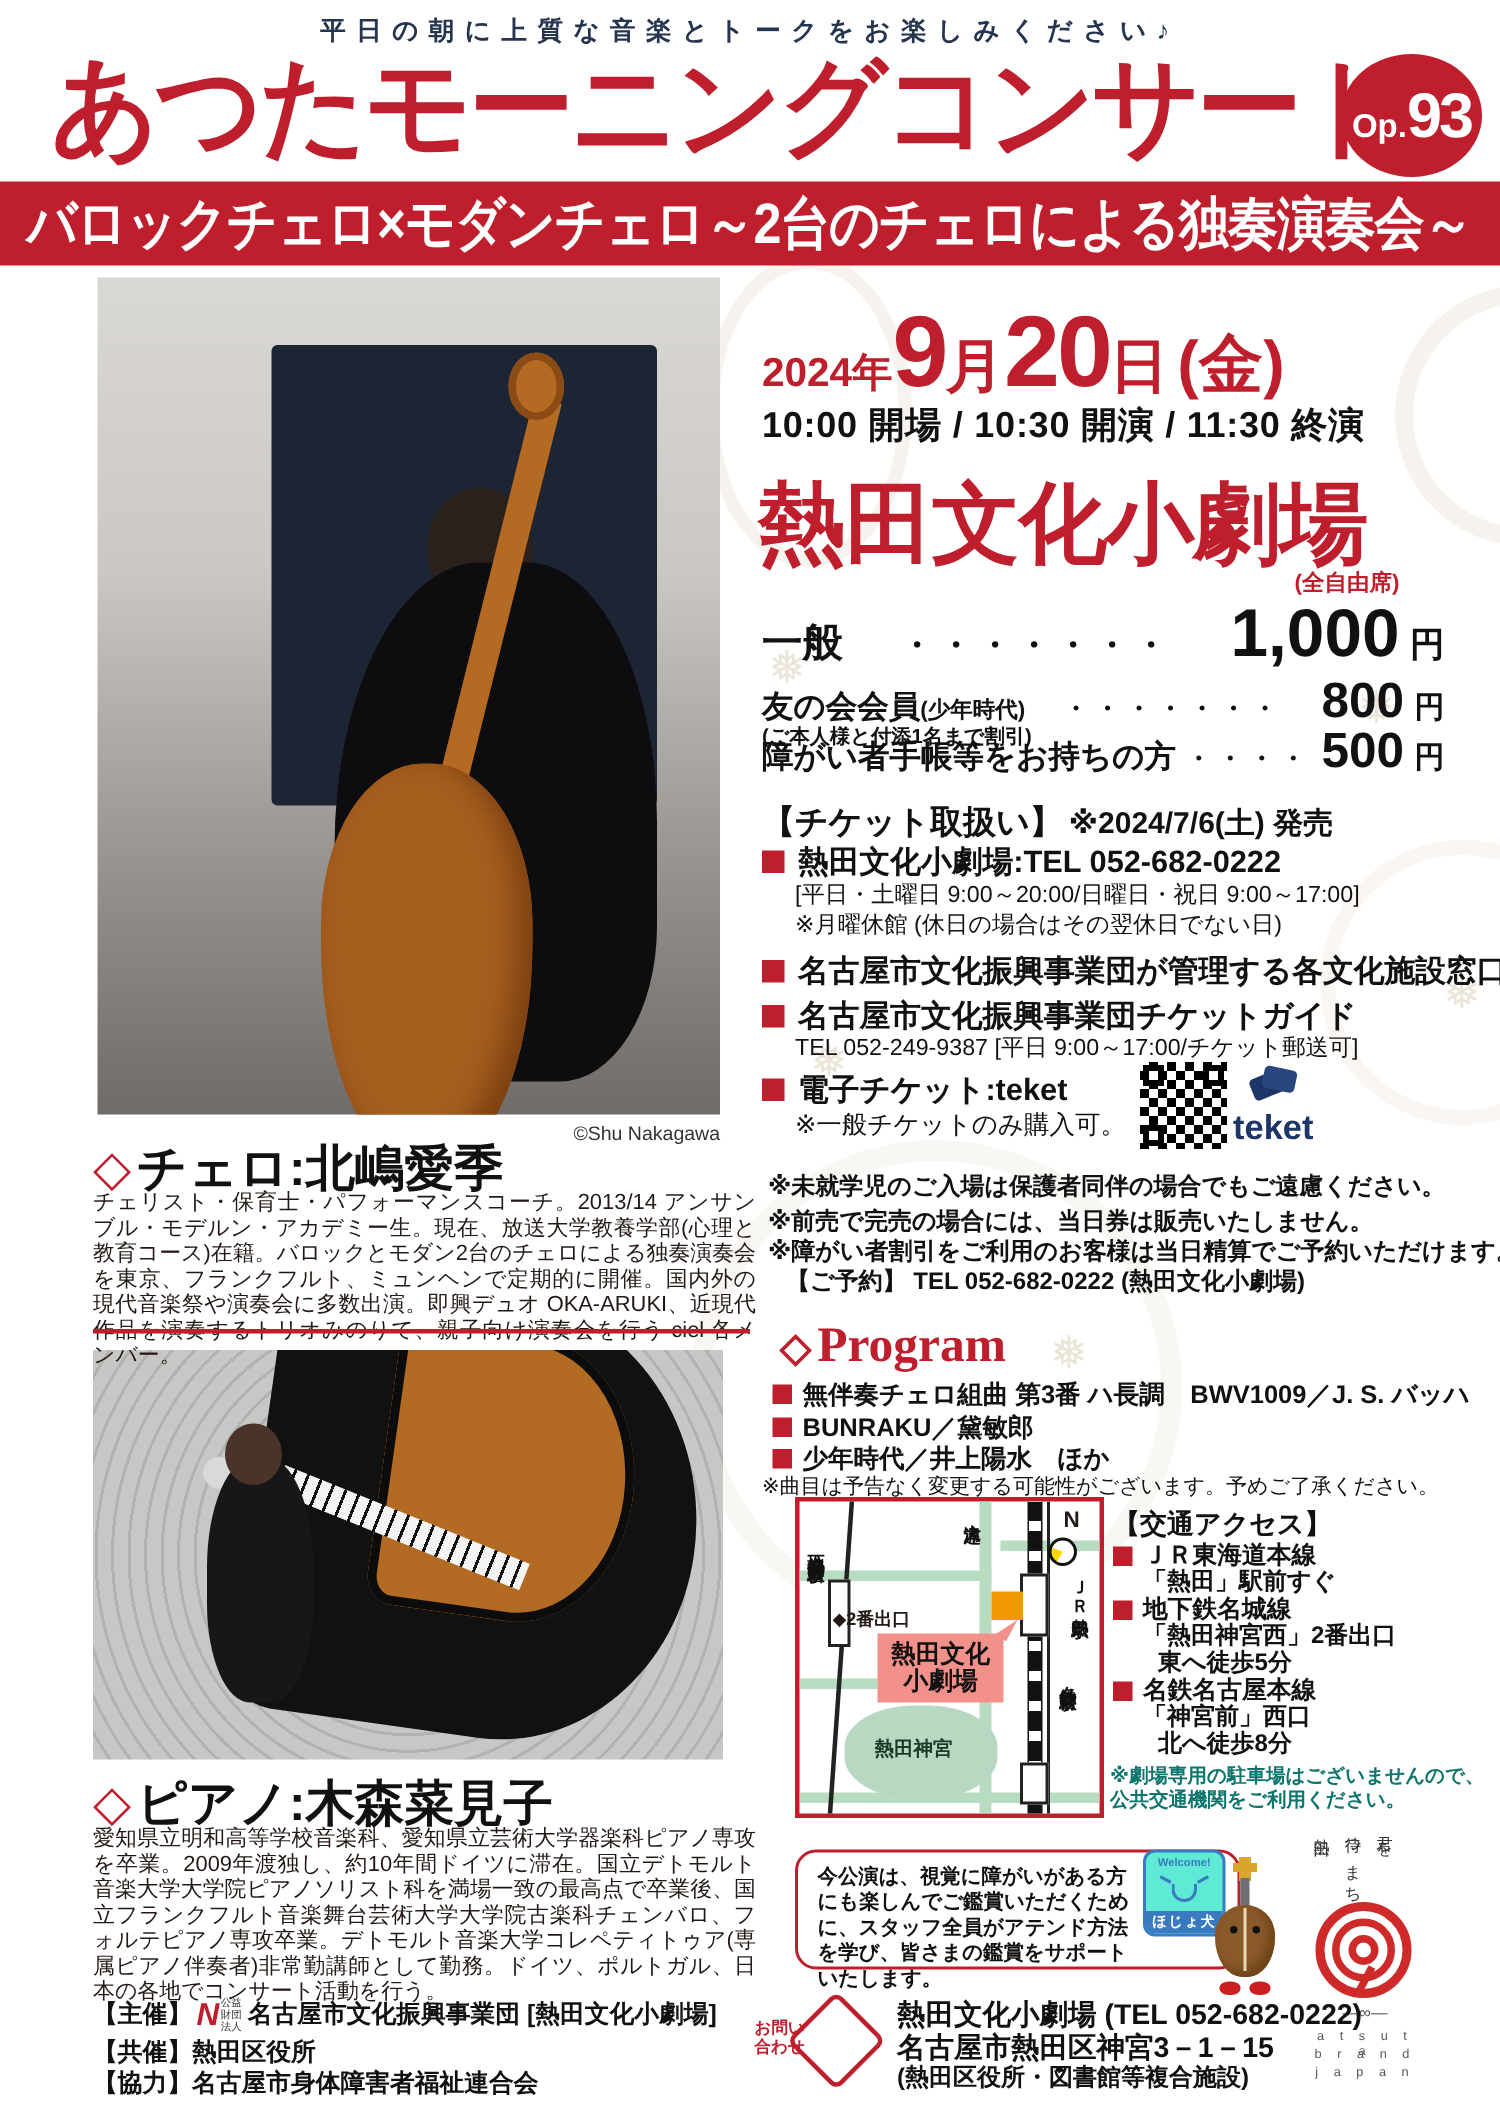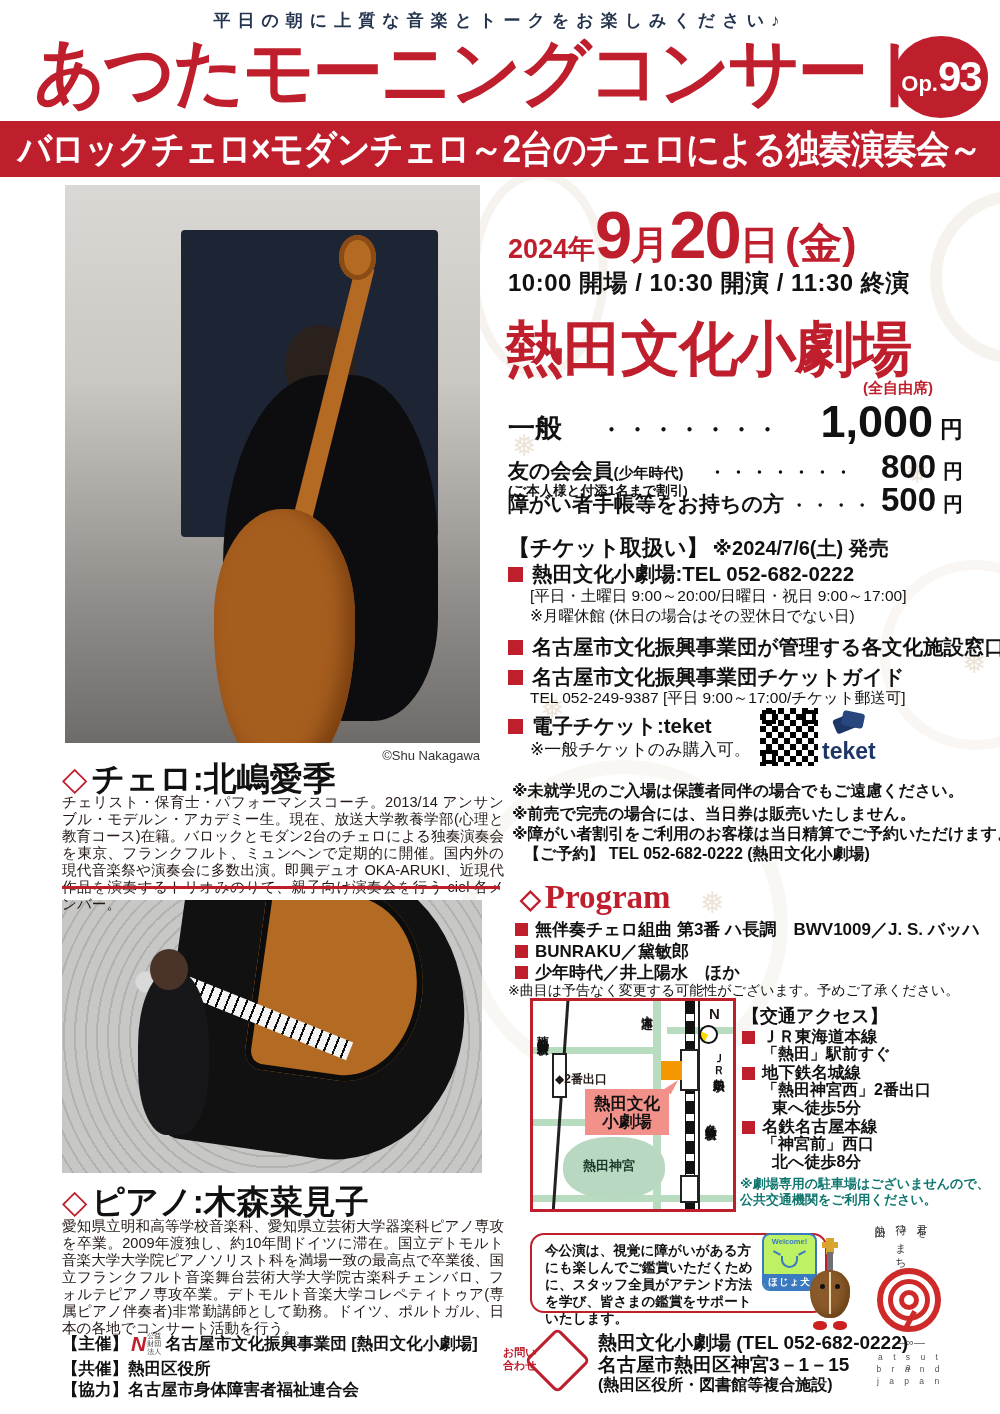--- a/index.html
+++ b/index.html
@@ -132,21 +132,21 @@
   .acc-head{top:1004px;left:742px;font-size:18px;font-weight:bold;color:#111;z-index:2;}
   .acc-line{left:742px;display:flex;align-items:center;font-size:16.5px;font-weight:bold;color:#111;z-index:2;white-space:nowrap;}
   .acc-line .sq{width:13px;height:13px;margin-right:7px;}
   .acc-sub{left:762px;font-size:16px;font-weight:bold;color:#111;z-index:2;white-space:nowrap;}
   .parking{top:1158px;left:740px;width:252px;font-size:13px;font-weight:bold;color:#0f766e;z-index:2;line-height:1.25;}
   
   .acc-box{top:1233px;left:530px;width:297px;height:80px;border:2.5px solid #bf1e2c;border-radius:14px;
            z-index:2;box-sizing:border-box;}
   .acc-msg{position:absolute;left:13px;top:8px;width:218px;font-size:13.6px;font-weight:bold;
            line-height:1.25;color:#111;}
-  .wbadge{top:1233px;left:762px;width:55px;height:58px;background:#bef264;border:2px solid #3a7ac0;
+  .wbadge{top:1233px;left:762px;width:55px;height:58px;background:#5eead4;border:2px solid #3a7ac0;
           border-radius:8px;z-index:3;box-sizing:border-box;overflow:hidden;}
   .wbadge .wtop{font-size:7.5px;font-weight:bold;color:#3a7ac0;text-align:center;margin-top:2px;}
   .wbadge .face{position:relative;height:26px;}
   .wbadge .eye{position:absolute;width:8px;height:2px;background:#3a7ac0;top:6px;}
   .wbadge .eye.l{left:9px;transform:rotate(28deg);}
   .wbadge .eye.r{right:9px;transform:rotate(-28deg);}
   .wbadge .mouth{position:absolute;left:17px;top:10px;width:17px;height:12px;border:2px solid #3a7ac0;
                  border-top:none;border-radius:0 0 10px 10px;box-sizing:border-box;}
   .wbadge .wband{position:absolute;bottom:0;left:0;width:100%;height:15px;background:#3a7ac0;color:#fff;
                  font-size:9.5px;font-weight:bold;text-align:center;line-height:15px;letter-spacing:1px;}

